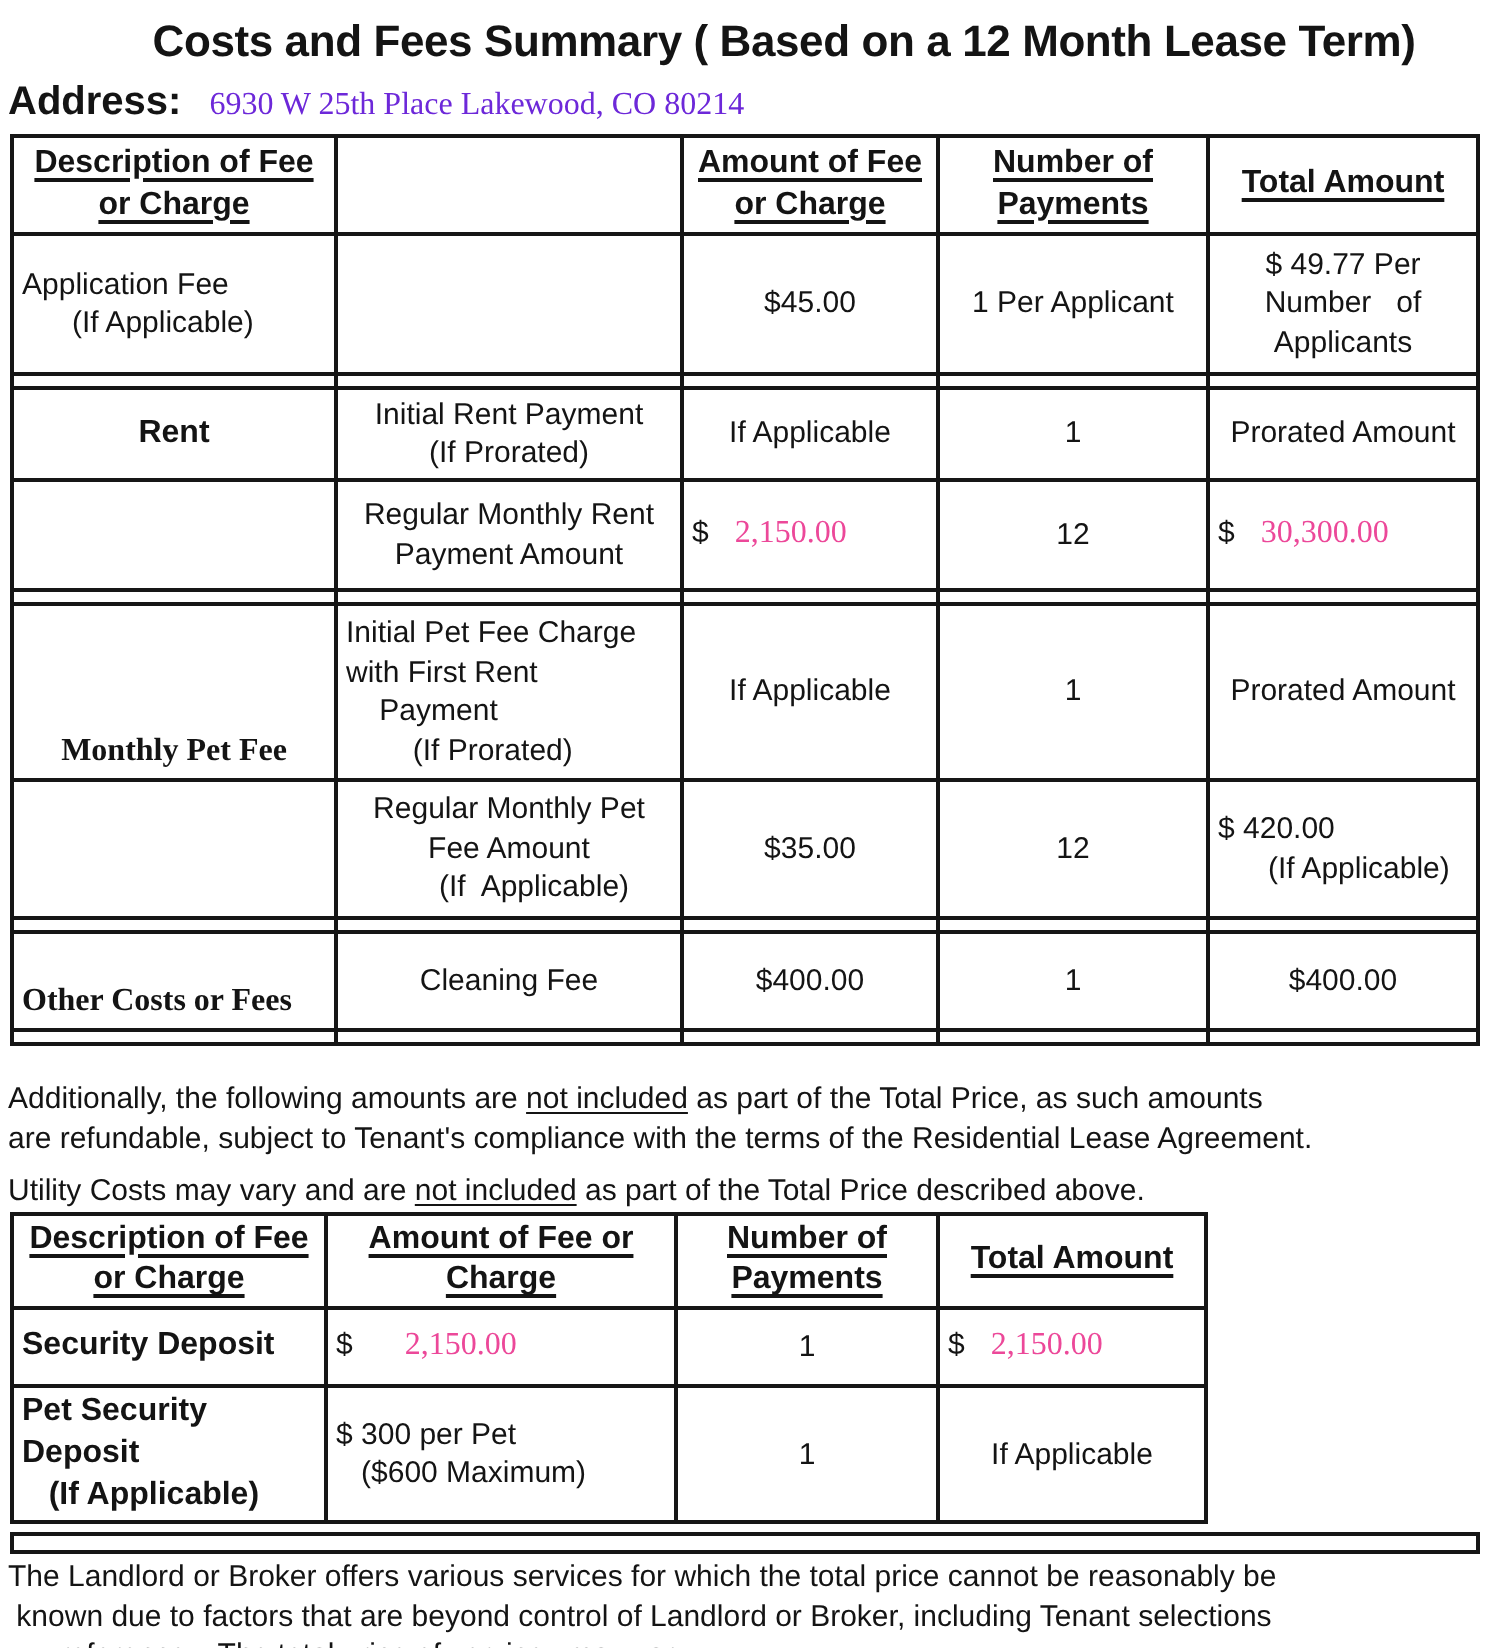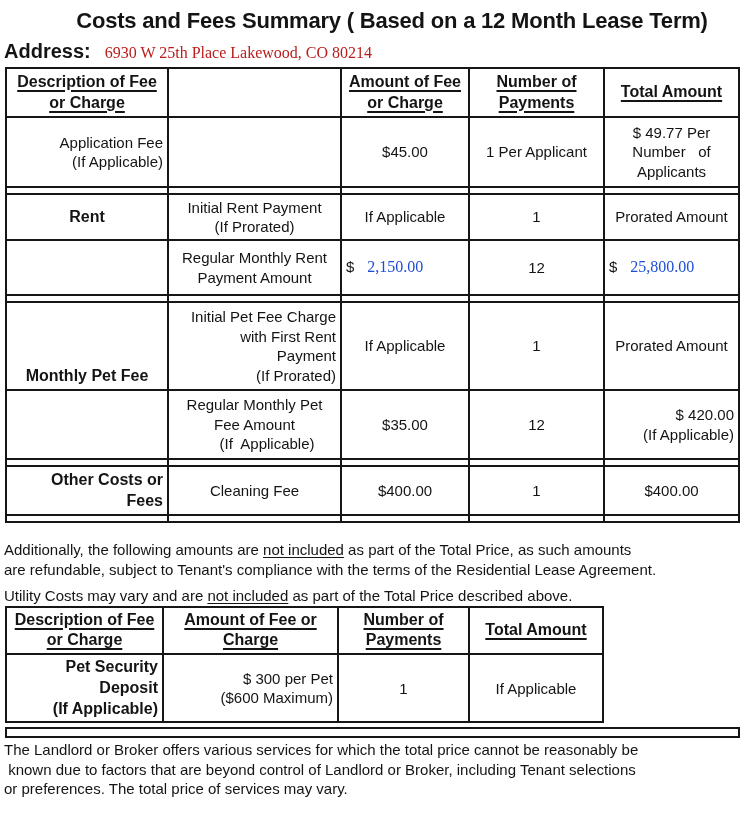--- a/index.html
+++ b/index.html
@@ -13,21 +13,21 @@
   .title {
     text-align: center;
     font-size: 22px; font-weight: bold;
     padding: 8px 0 2px 40px;
     letter-spacing: -0.2px;
   }
   .addr-line { padding: 4px 12px 4px 4px; display: flex; align-items: baseline; }
   .addr-label { font-size: 20px; font-weight: bold; }
   .addr-value {
     font-family: "Liberation Serif", serif;
-    font-size: 16px; margin-left: 14px; color:#b91c1c;
+    font-size: 16px; margin-left: 14px; color:#6d28d9;
   }
   table {
     border-collapse: collapse; table-layout: fixed;
     margin-left: 5px;
   }
   td, th {
     border: 2px solid #161616;
     padding: 2px 4px;
     font-size: 15px;
     text-align: center;
@@ -35,38 +35,38 @@
     white-space: pre-wrap;
     overflow: hidden;
     line-height: 1.3;
   }
   th {
     font-size: 16px; font-weight: bold;
     text-decoration: underline;
     text-decoration-thickness: 2px;
     text-underline-offset: 3px;
   }
-  .tl { text-align: right; }
-  .vb { vertical-align: bottom; }
+  .tl { text-align: left; }
+  .vb { vertical-align: bottom; font-family: Liberation Serif, serif; }
   .bold { font-weight: bold; font-size: 16px; }
   tr.spacer td { height: 5px; padding: 0; }
   tr.h-hdr1 > * { height: 43px; }
   tr.h-app  > * { height: 64px; }
   tr.h-rent1 > * { height: 40px; }
   tr.h-rent2 > * { height: 49px; }
   tr.h-pet1 > * { height: 82px; }
   tr.h-pet2 > * { height: 63px; }
   tr.h-other > * { height: 43px; }
   tr.h-hdr2 > * { height: 39px; }
   tr.h-sec  > * { height: 33px; }
   tr.h-pdep > * { height: 58px; }
   .money { text-align: left; }
   .money .val {
     font-family: "Liberation Serif", serif;
-    font-size: 16px; color: #1d4ed8;
+    font-size: 16px; color: #ec4899;
     margin-left: 13px;
   }
   .money .val.wide { margin-left: 26px; }
   .note {
     font-size: 15px; line-height: 1.3;
     padding: 0 2px 0 4px; white-space: pre-wrap;
   }
   .note.n1 { margin-top: 7px; }
   .note.n2 { margin-top: 17px; margin-bottom: 6px; }
   .note u { text-underline-offset: 2px; }
@@ -133,21 +133,21 @@
       <td>If Applicable</td>
       <td>1</td>
       <td>Prorated Amount</td>
     </tr>
     <tr class="h-rent2">
       <td></td>
       <td>Regular Monthly Rent
 Payment Amount</td>
       <td class="money"><span class="cur">$</span><span class="val">2,150.00</span></td>
       <td>12</td>
-      <td class="money"><span class="cur">$</span><span class="val">25,800.00</span></td>
+      <td class="money"><span class="cur">$</span><span class="val">30,300.00</span></td>
     </tr>
     <tr class="spacer">
       <td></td>
           <td></td>
           <td></td>
           <td></td>
           <td></td>
     </tr>
     <tr class="h-pet1">
       <td class="bold vb">Monthly Pet Fee</td>
@@ -208,20 +208,26 @@
     <tbody>
         <tr class="h-hdr2">
       <th>Description of Fee
 or Charge</th>
       <th>Amount of Fee or
 Charge</th>
       <th>Number of
 Payments</th>
       <th>Total Amount</th>
     </tr>
+    <tr class="h-sec">
+      <td class="bold tl">Security Deposit</td>
+      <td class="money"><span class="cur">$</span><span class="val wide">2,150.00</span></td>
+      <td>1</td>
+      <td class="money"><span class="cur">$</span><span class="val">2,150.00</span></td>
+    </tr>
     <tr class="h-pdep">
       <td class="bold tl">Pet Security
 Deposit
    (If Applicable)</td>
       <td class="tl">$ 300 per Pet
    ($600 Maximum)</td>
       <td>1</td>
       <td>If Applicable</td>
     </tr>
   </tbody>

